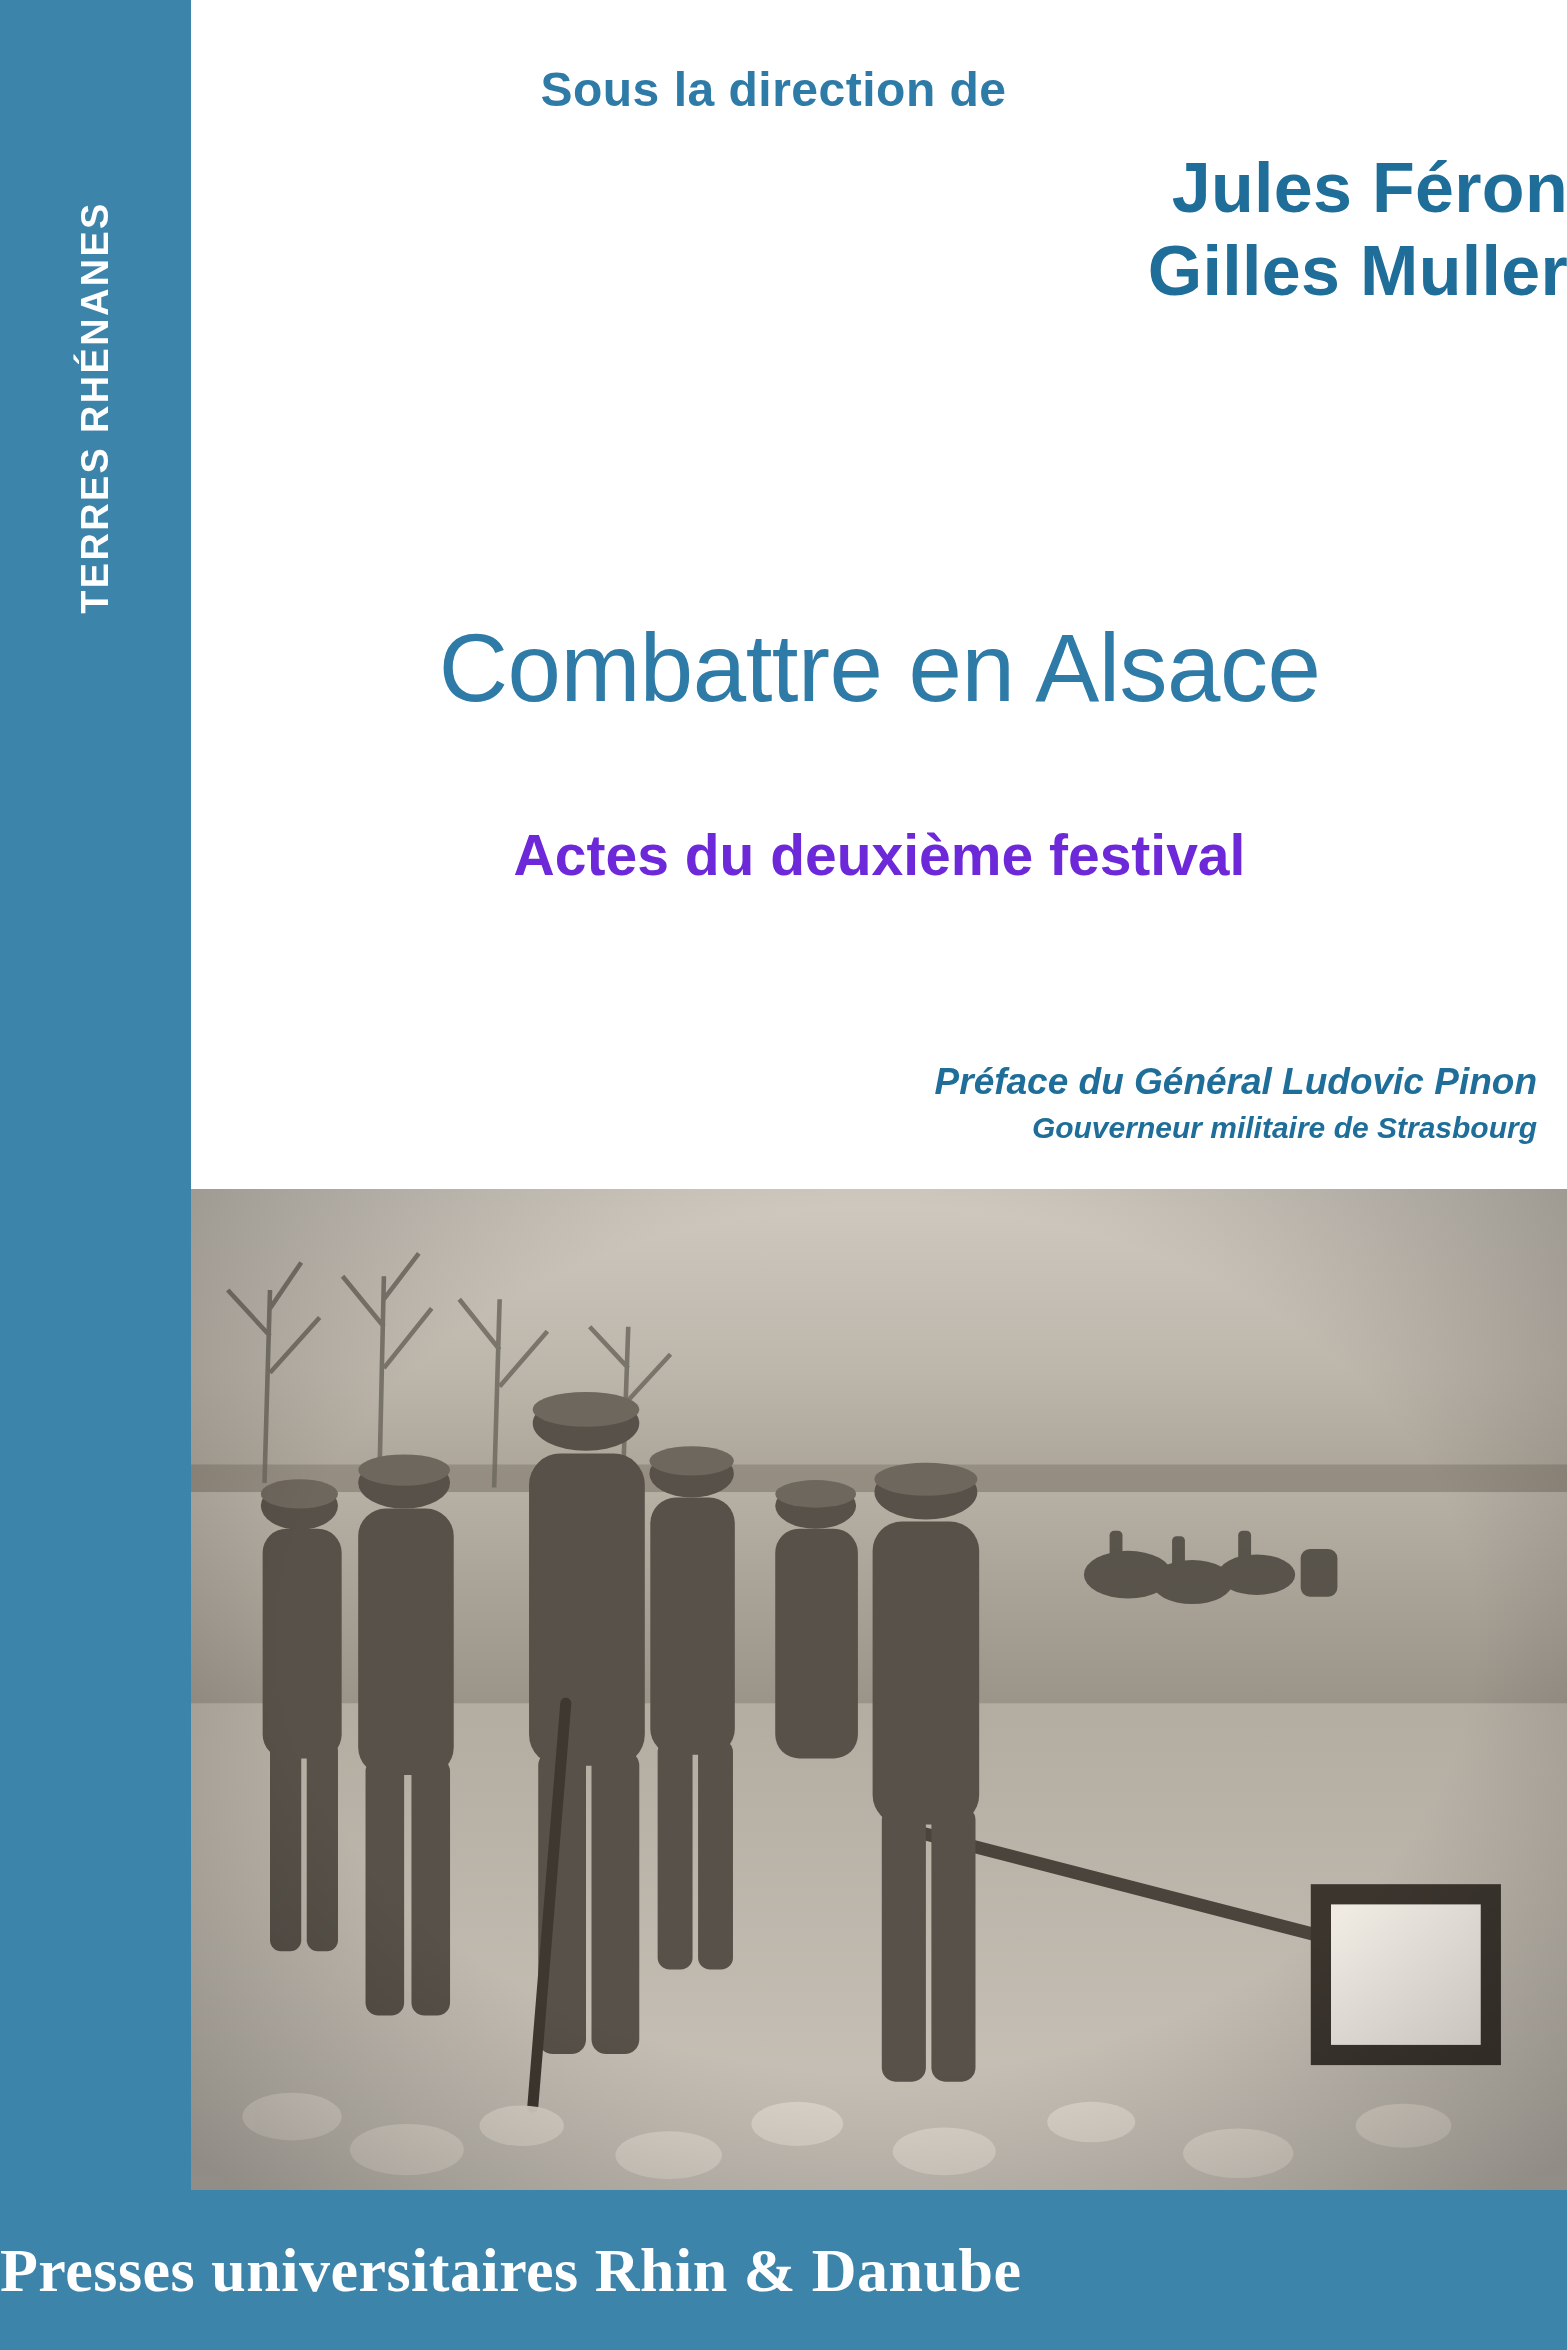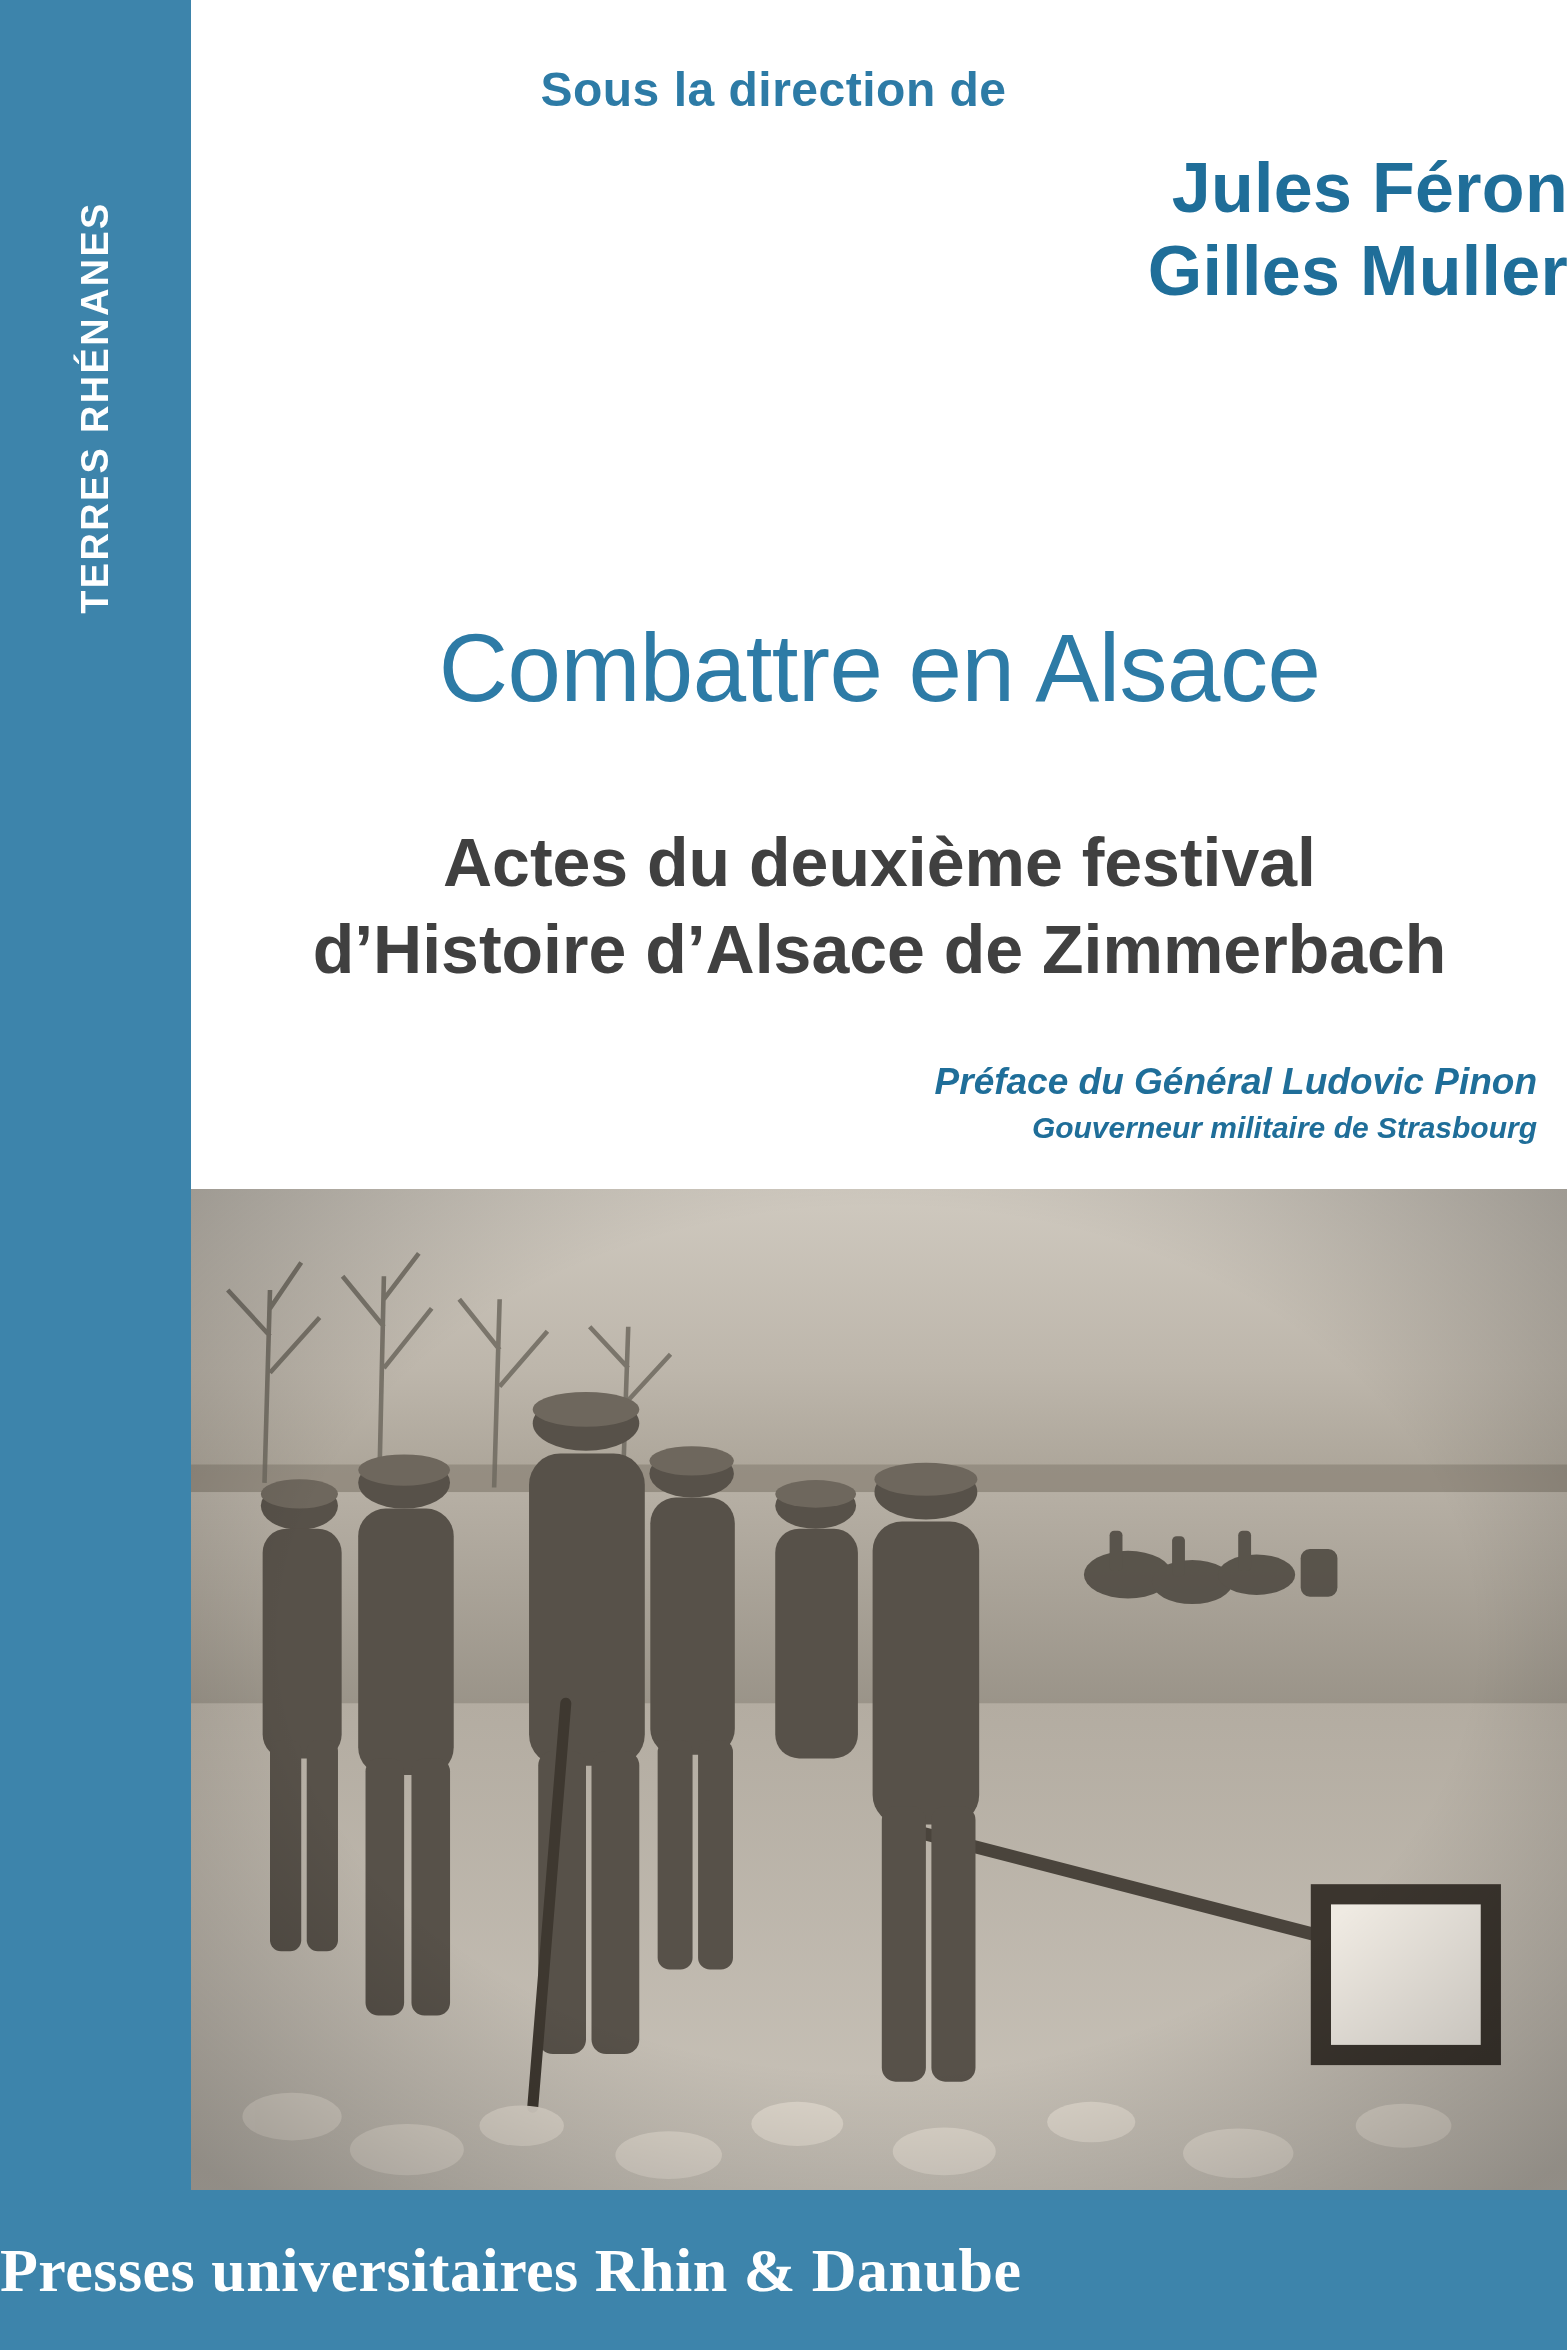--- a/index.html
+++ b/index.html
@@ -99,22 +99,22 @@
     font-weight: normal;
     letter-spacing: -0.5px;
   }
 
   .subtitle {
     position: absolute;
     left: 0;
     top: 819px;
     width: 1377px;
     text-align: center;
-    color: #404040;
-    font-size: 68px;
+    color: #6d28d9;
+    font-size: 57px;
     font-weight: bold;
     line-height: 1.28;
   }
 
   .preface {
     position: absolute;
     left: 0;
     top: 1061px;
     width: 1322px;
     text-align: right;
@@ -179,21 +179,20 @@
 
     <div class="editors">
       <div class="ed">Jules Féron</div>
       <div class="ed">Gilles Muller</div>
     </div>
 
     <div class="title">Combattre en Alsace</div>
 
     <div class="subtitle">
       <div>Actes du deuxième festival</div>
-      <div>d’Histoire d’Alsace de Zimmerbach</div>
     </div>
 
     <div class="preface">
       <div>Préface du Général Ludovic Pinon</div>
       <div class="sub">Gouverneur militaire de Strasbourg</div>
     </div>
 
   </div>
 
   <div class="photo" role="img">

